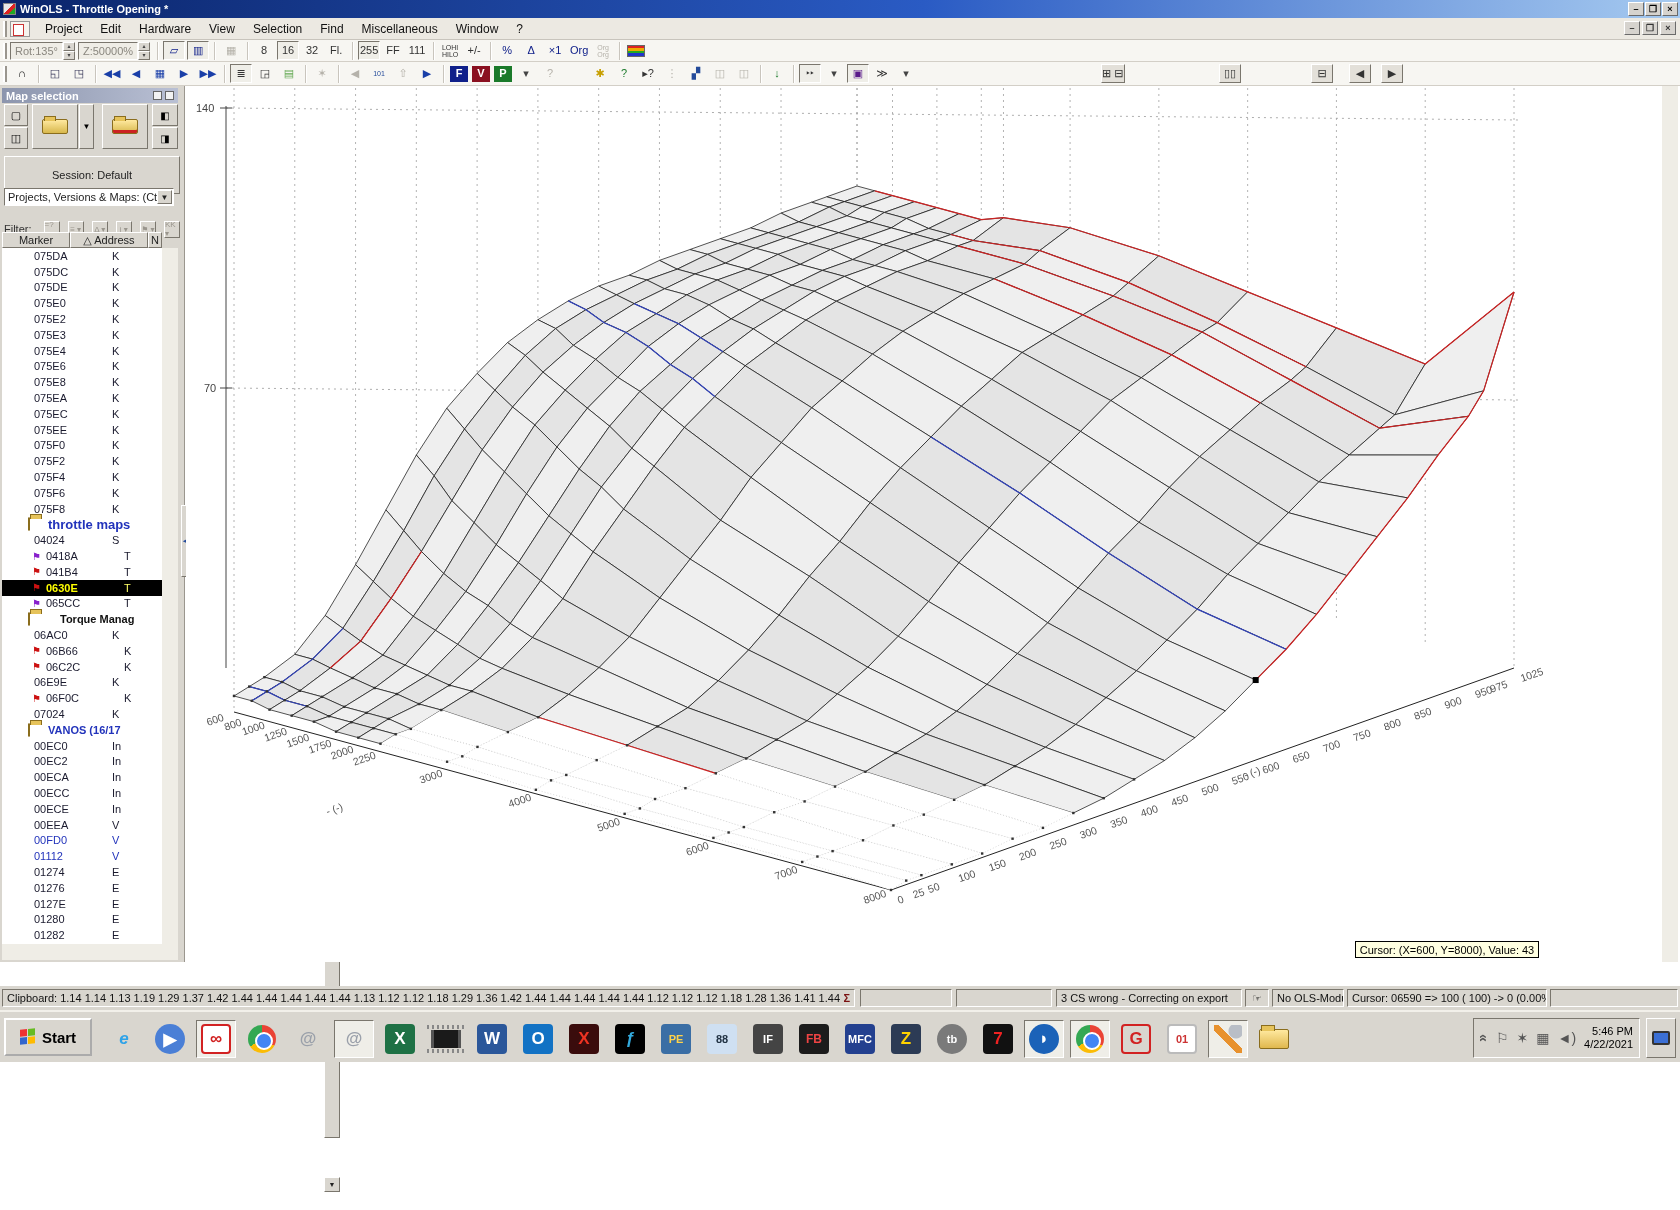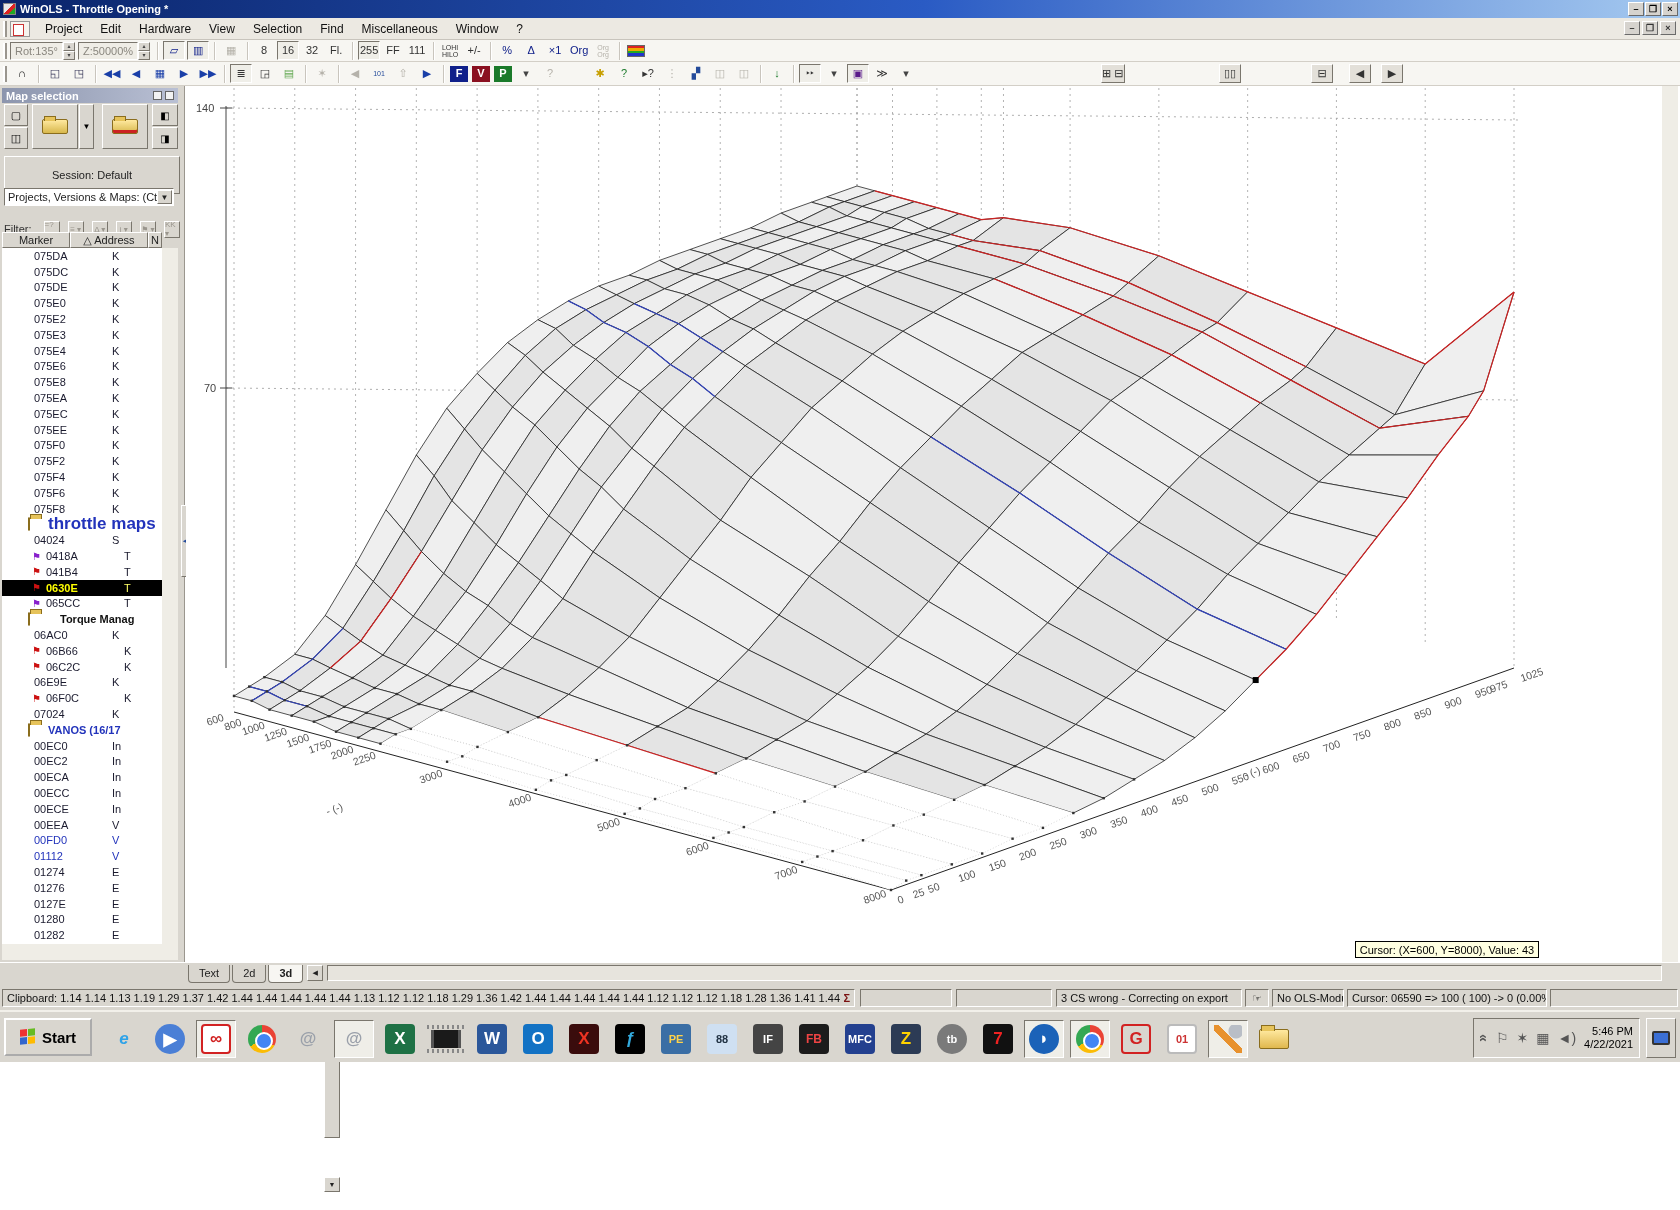--- a/index.html
+++ b/index.html
@@ -312,21 +312,21 @@
       <div class="lrow">
         <span class="addr" style="color: rgb(26, 26, 46);">075F6</span>
         <span class="typ" style="color: rgb(26, 26, 46);">K</span>
       </div>
       <div class="lrow">
         <span class="addr" style="color: rgb(26, 26, 46);">075F8</span>
         <span class="typ" style="color: rgb(26, 26, 46);">K</span>
       </div>
       <div class="lrow">
         <span class="ficon" style="margin-left: 26px;"><span class="fold" style="width: 15px; height: 10px;"></span></span>
-        <span style="font-weight: bold; color: rgb(34, 51, 187); margin-left: 4px; font-size: 17px;">throttle maps</span>
+        <span style="font-weight: bold; color: rgb(34, 51, 187); margin-left: 4px; font-size: 13px;">throttle maps</span>
       </div>
       <div class="lrow">
         <span class="addr" style="color: rgb(26, 26, 46);">04024</span>
         <span class="typ" style="color: rgb(26, 26, 46);">S</span>
       </div>
       <div class="lrow withicon">
         <span style="color: rgb(136, 32, 204); width: 14px; margin-left: 30px; font-size: 10px;">⚑</span>
         <span class="addr" style="color: rgb(26, 26, 46);">0418A</span>
         <span class="typ" style="color: rgb(26, 26, 46);">T</span>
       </div>
@@ -896,28 +896,20 @@
       </svg>
   </div>
   <div class="abs tooltip">Cursor: (X=600, Y=8000), Value: 43</div>
 
   <div class="abs vscroll" style="left:1662px;top:86px;width:16px;height:876px">
     
     
     
   </div>
 
-  <div class="abs tabrow" id="tabrow">
-      <span style="width: 186px;"></span>
-      <span class="tab">Text</span>
-      <span class="tab">2d</span>
-      <span class="tab active">3d</span>
-      <span class="sbtn" style="width: 16px; height: 16px; margin-left: 4px;">◀</span>
-      <span style="flex: 1 1 0%; height: 16px; margin: 0px 18px 0px 4px; border-width: 1px; border-style: solid; border-image: initial; border-color: rgb(122, 118, 109) rgb(255, 255, 255) rgb(255, 255, 255) rgb(122, 118, 109); background: rgb(231, 228, 221);"></span>
-    </div>
 
   <div class="abs statusbar">
     <div class="spanel" style="left:2px;width:853px">
       <span style="flex:1;overflow:hidden">Clipboard: 1.14 1.14 1.13 1.19 1.29 1.37 1.42 1.44 1.44 1.44 1.44 1.44 1.13 1.12 1.12 1.18 1.29 1.36 1.42 1.44 1.44 1.44 1.44 1.44 1.12 1.12 1.12 1.18 1.28 1.36 1.41 1.44 1.44 1.4</span>
       <span style="color:#7a1010;font-weight:bold">Σ</span>
     </div>
     <div class="spanel" style="left:860px;width:92px"></div>
     <div class="spanel" style="left:956px;width:96px"></div>
     <div class="spanel" style="left:1056px;width:186px">3 CS wrong - Correcting on export</div>
     <div class="spanel" style="left:1245px;width:24px;justify-content:center">☞</div>

